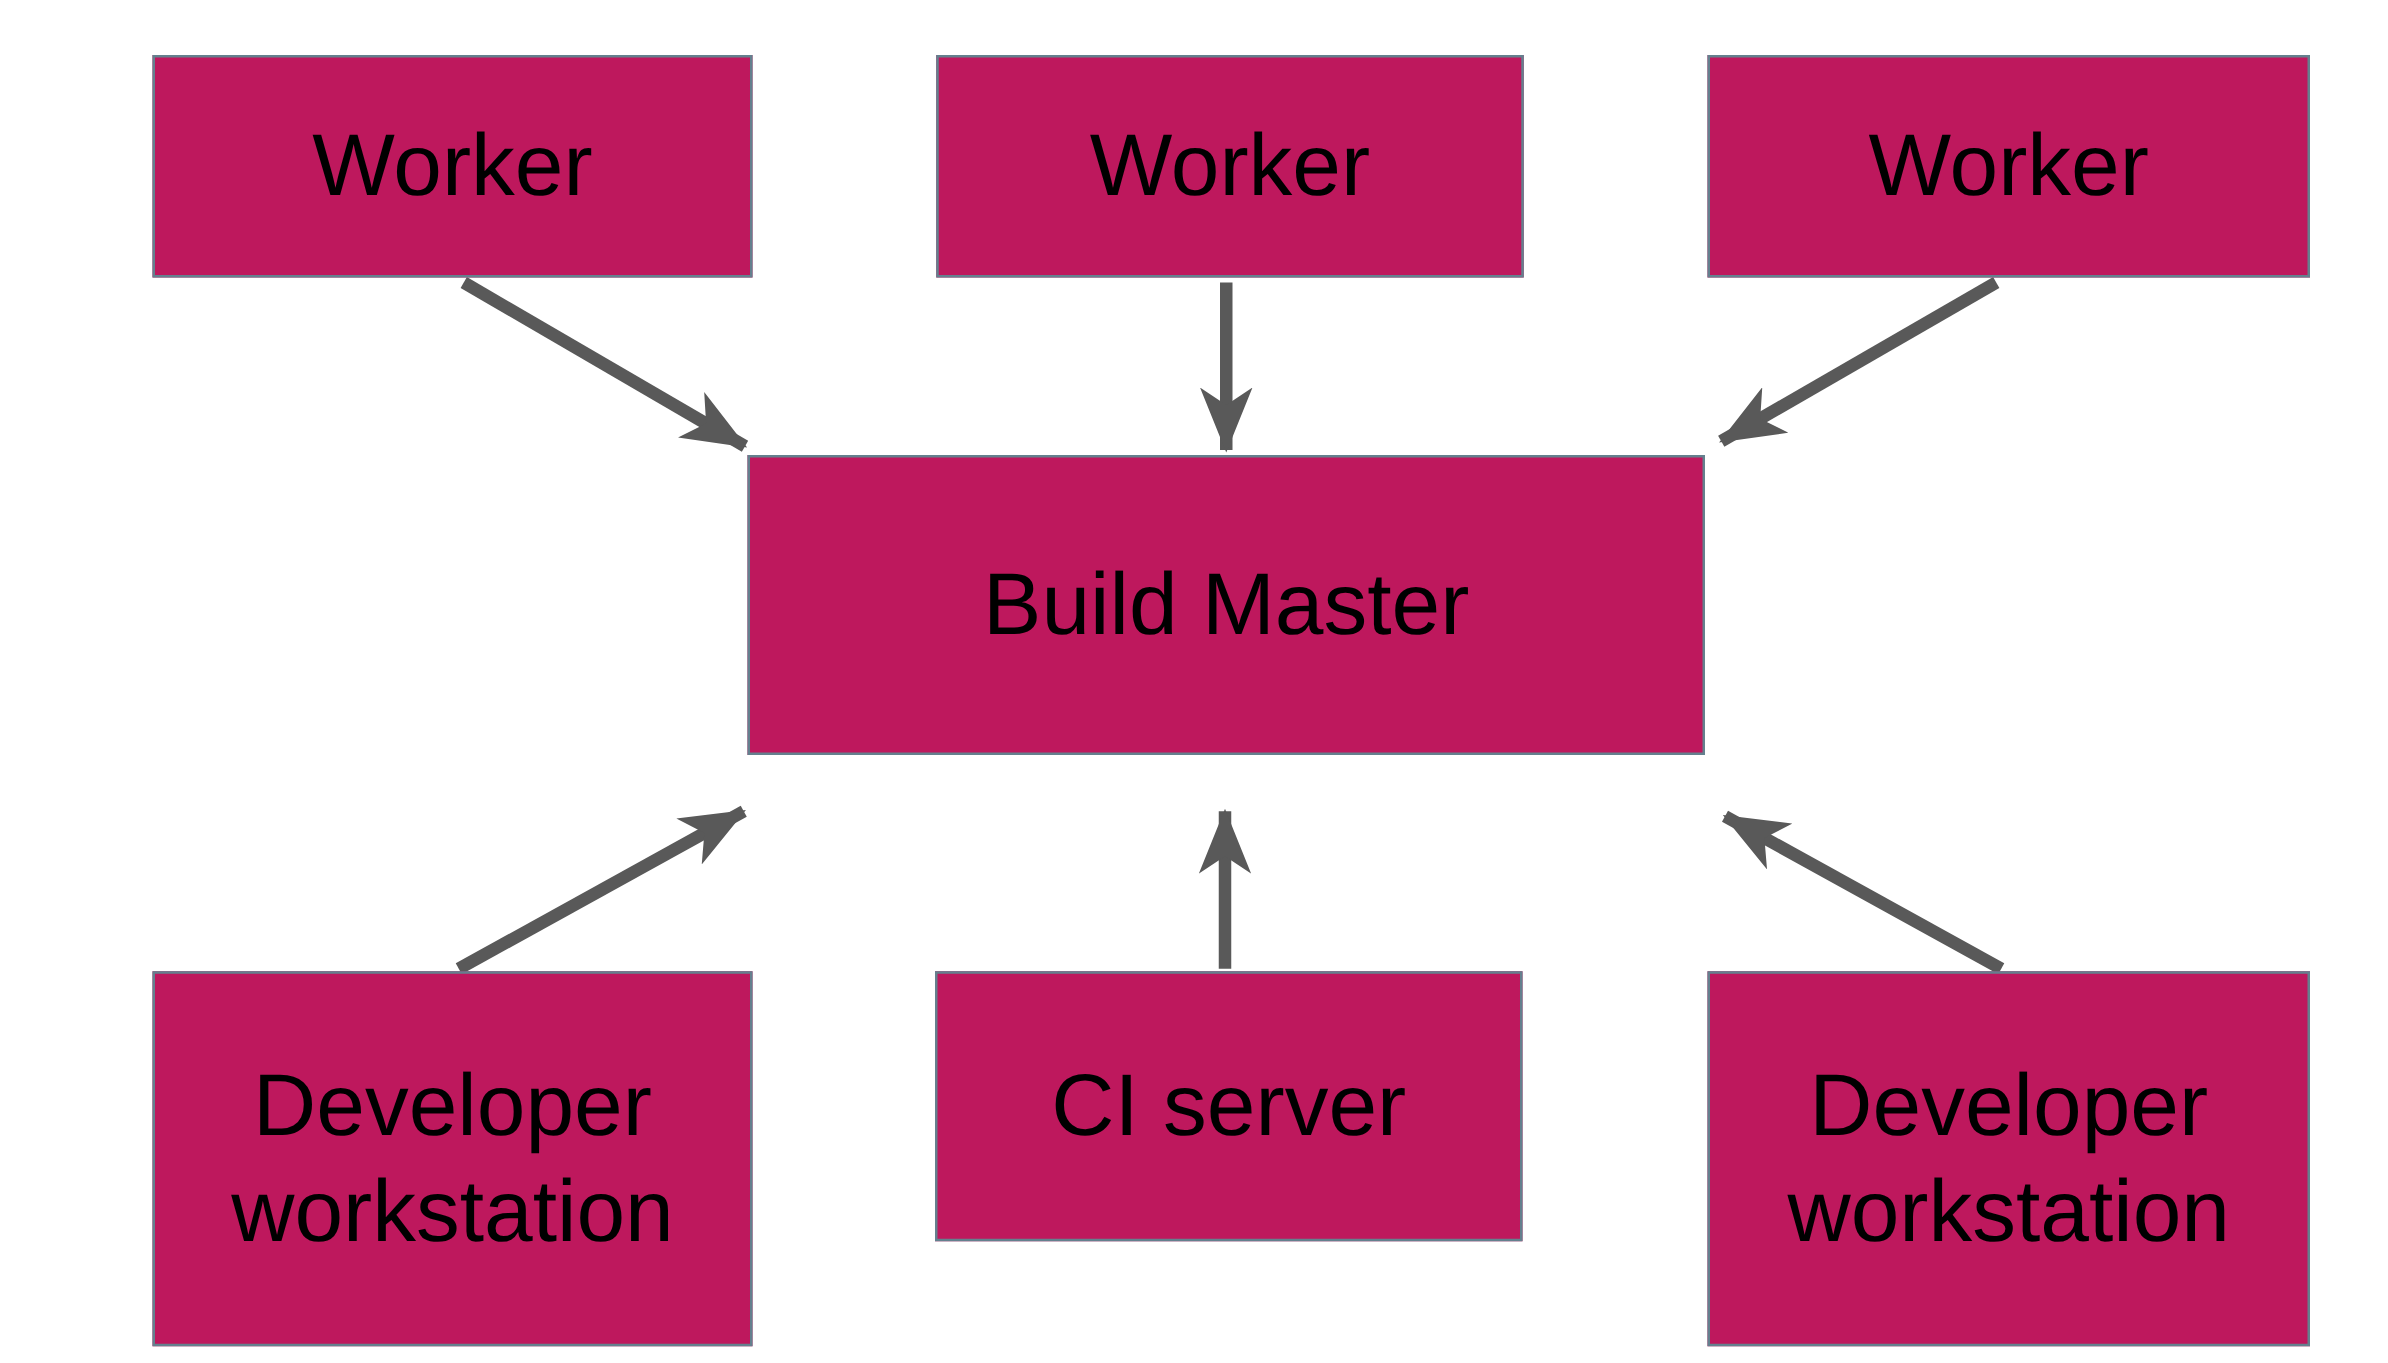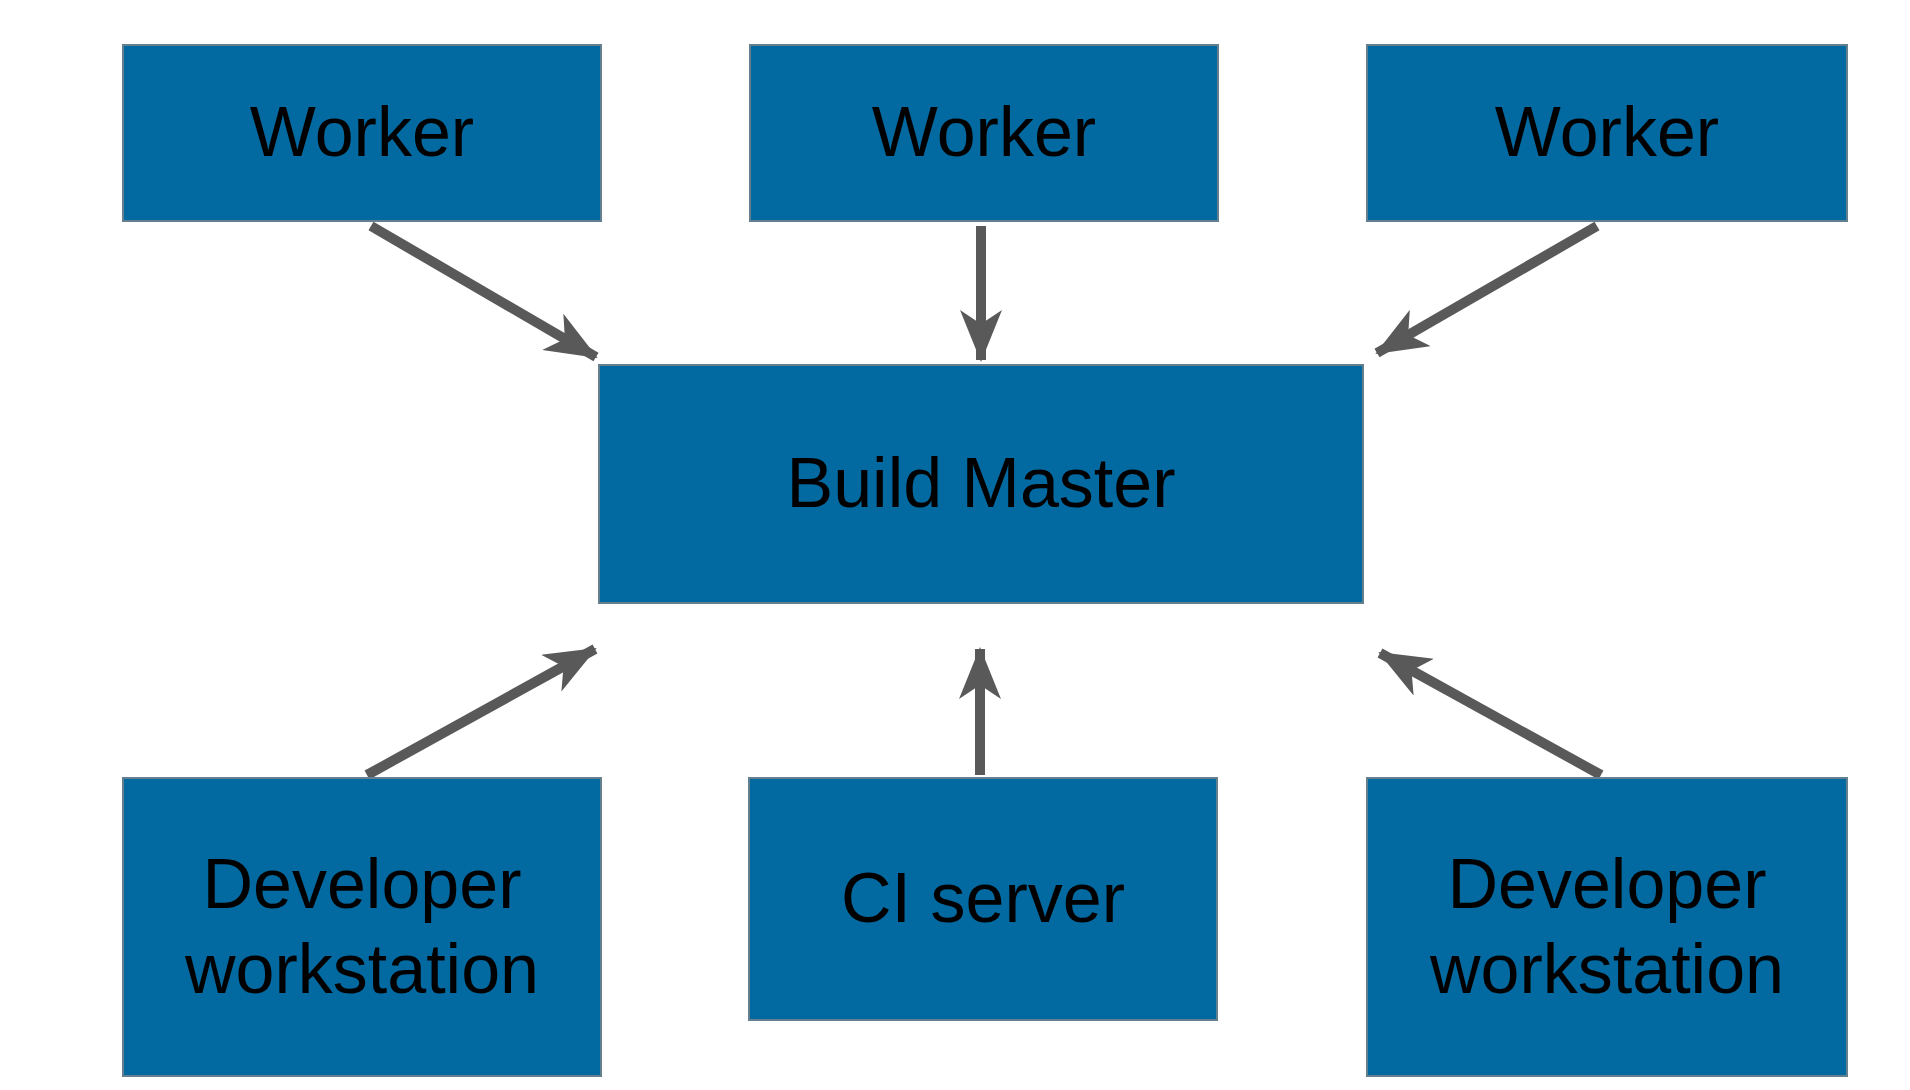--- a/index.html
+++ b/index.html
@@ -16,42 +16,42 @@
     overflow: hidden;
   }
   .arrow-layer {
     position: absolute;
     left: 0; top: 0;
     width: 1910px;
     height: 1090px;
   }
   .node {
     position: absolute;
-    background: #0369a1;
+    background: #be185d;
     border: 2px solid #64808e;
     box-sizing: border-box;
     display: flex;
     align-items: center;
     justify-content: center;
     text-align: center;
   }
   .node .label {
     font-size: 70px;
     line-height: 1.22;
     color: #000000;
     letter-spacing: 0px;
     padding: 0 10px;
   }
   
   .n-worker1     { left: 122px;  top: 44px;  width: 480px; height: 178px; }
   .n-worker2     { left: 749px;  top: 44px;  width: 470px; height: 178px; }
   .n-worker3     { left: 1366px; top: 44px;  width: 482px; height: 178px; }
   .n-buildmaster { left: 598px;  top: 364px; width: 766px; height: 240px; }
   .n-devws-left  { left: 122px;  top: 777px; width: 480px; height: 300px; }
-  .n-ciserver    { left: 748px;  top: 777px; width: 470px; height: 244px; }
+  .n-ciserver    { left: 748px;  top: 777px; width: 470px; height: 216px; }
   .n-devws-right { left: 1366px; top: 777px; width: 482px; height: 300px; }
 </style>
 </head>
 <body>
 
 <div class="canvas">
 
   <svg class="arrow-layer" viewBox="0 0 1910 1090" xmlns="http://www.w3.org/2000/svg" aria-hidden="true">
     <defs>
       <marker id="stealth" markerUnits="userSpaceOnUse" markerWidth="52" markerHeight="42" refX="50" refY="21" orient="auto">

